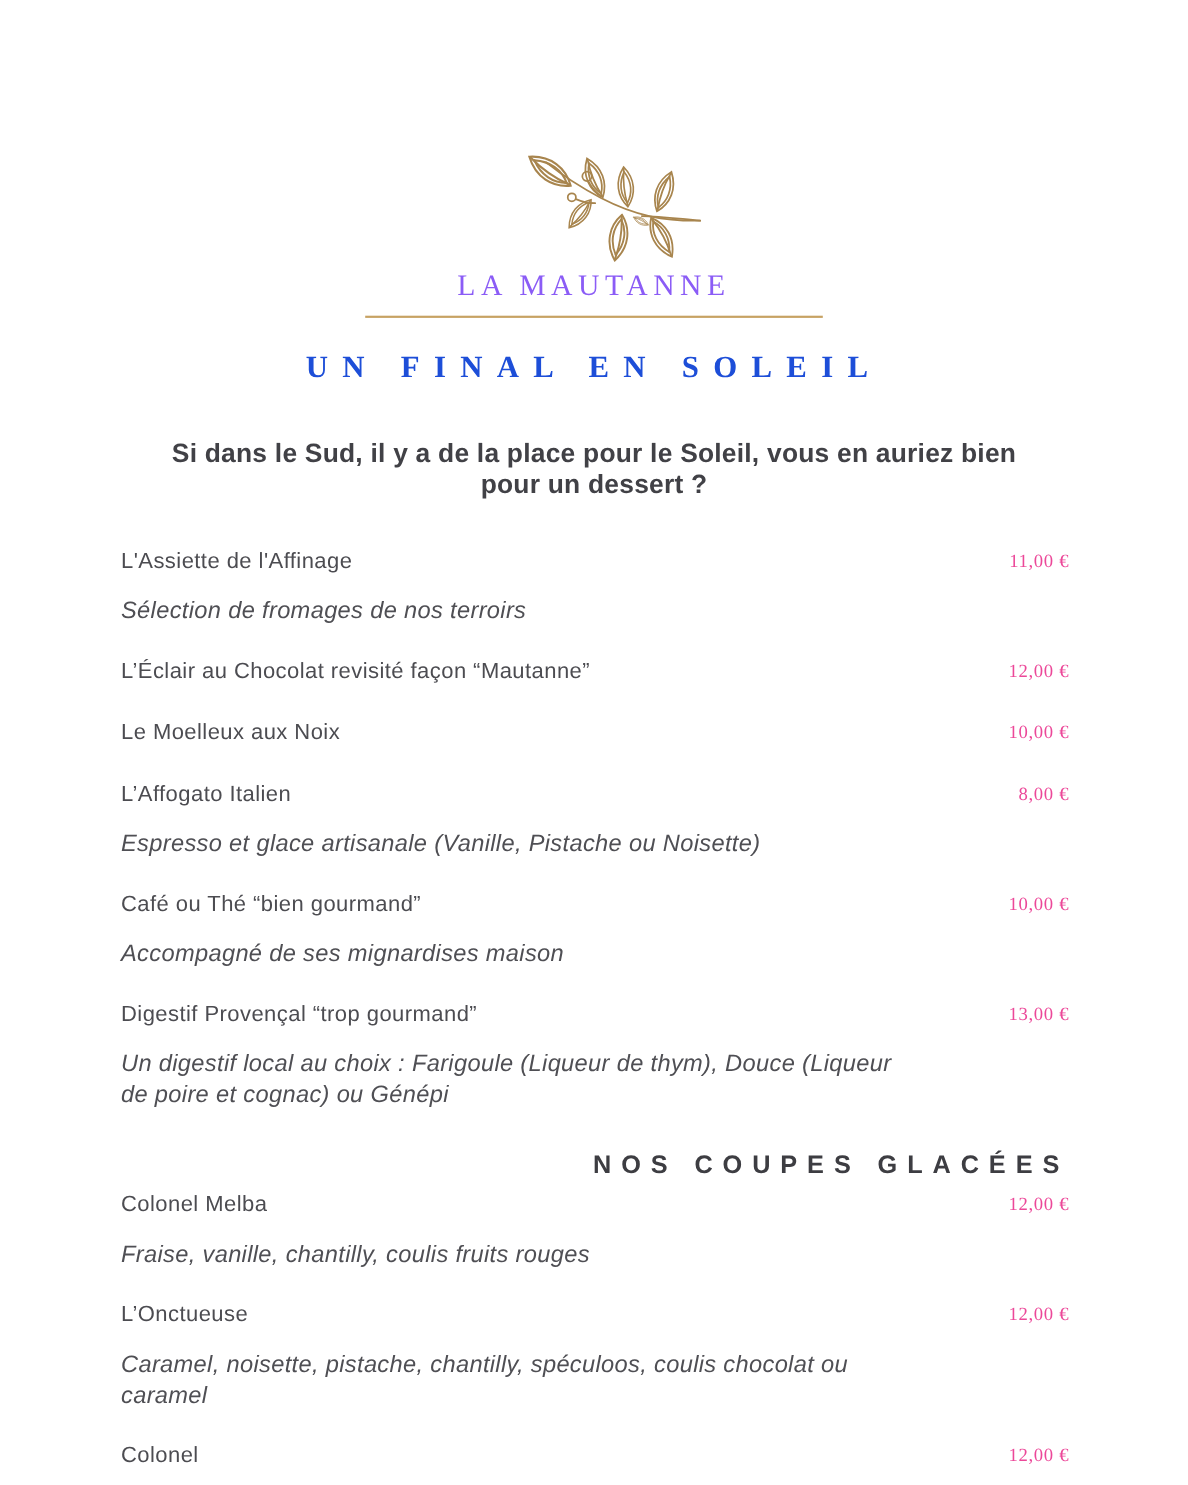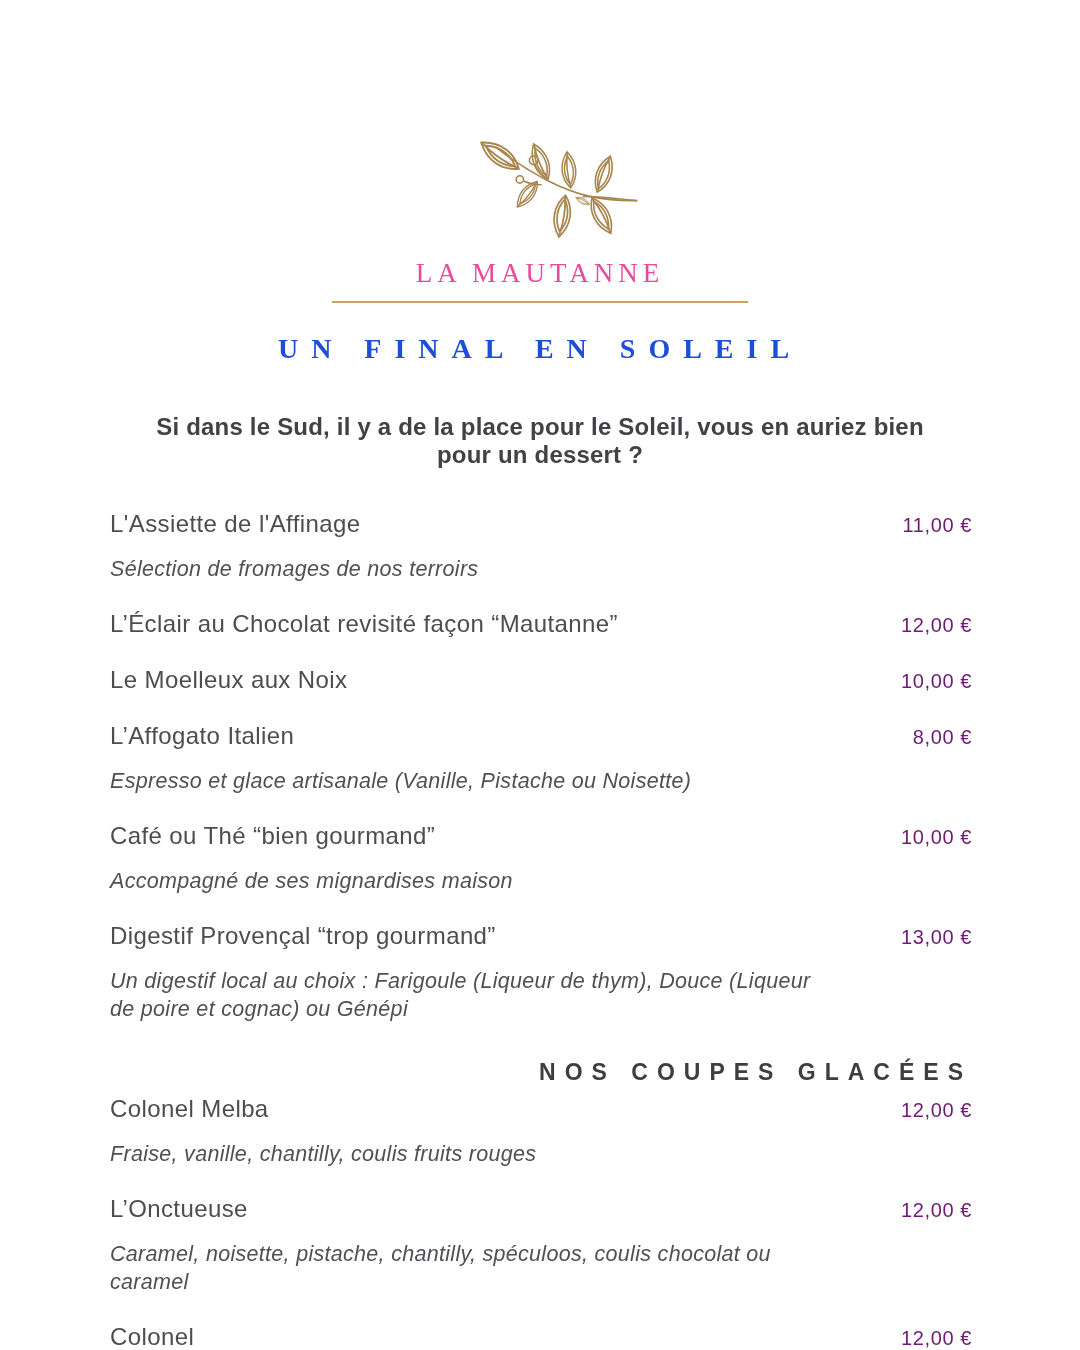--- a/index.html
+++ b/index.html
@@ -14,22 +14,22 @@
   }
   .page { width: 1080px; height: 1350px; padding-top: 120px; }
 
   
   .brand { text-align: center; }
   .logo { display: flex; justify-content: center; margin-bottom: 2px; }
   .brand-name {
     font-family: "Liberation Serif", serif;
     font-size: 27px;
     letter-spacing: 5px;
-    color: #ec4899;
-    margin-top: 16px;
+    color: #8b5cf6;
+    margin-top: 2px;
   }
   .divider {
     width: 416px;
     height: 2px;
     background: #c7a263;
     margin: 12px auto 0 auto;
   }
   .page-title {
     font-family: "Liberation Serif", serif;
     font-size: 28px;
@@ -49,32 +49,33 @@
 
   
   .menu { padding: 0 108px 0 110px; margin-top: 40px; }
   .item { margin-bottom: 26px; }
   .item-row {
     display: flex;
     justify-content: space-between;
     align-items: flex-start;
   }
   .item-name {
-    font-size: 24px;
+    font-size: 20px;
     font-weight: 400;
     letter-spacing: 0.4px;
     color: #4c4c51;
     line-height: 30px;
   }
   .item-price {
-    font-size: 20px;
-    color: #701a75;
+    font-size: 17px;
+    color: #ec4899;
     letter-spacing: 0.6px;
     white-space: nowrap;
     padding-top: 5px;
+    font-family: Liberation Serif, serif;
   }
   .item-desc {
     font-size: 21.5px;
     font-style: italic;
     letter-spacing: 0.3px;
     color: #4f4f54;
     line-height: 28px;
     max-width: 720px;
     margin-top: 16px;
   }

